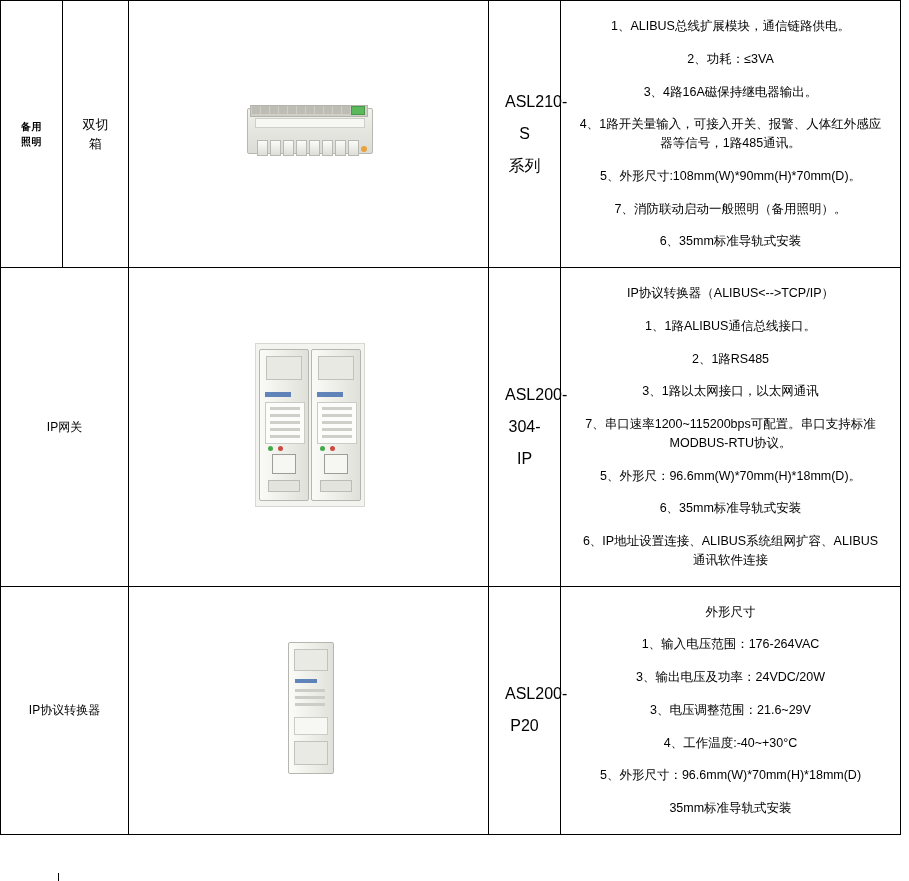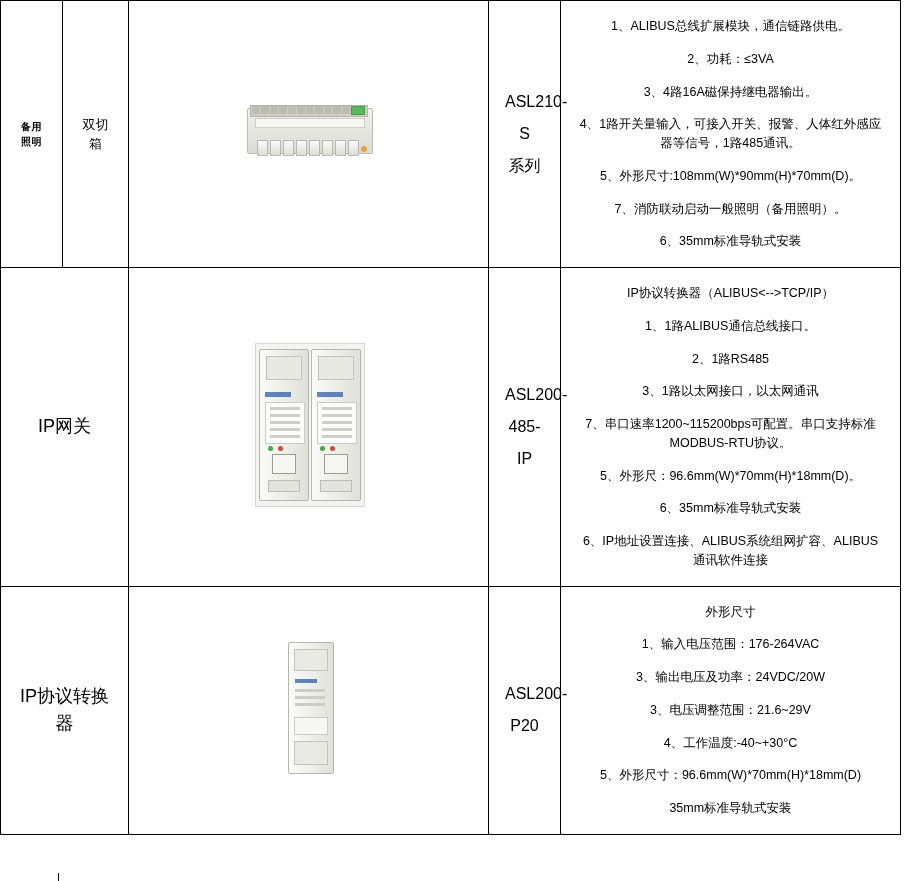--- a/index.html
+++ b/index.html
@@ -47,21 +47,21 @@
   .cat-label {
     font-weight: bold;
     font-size: 10px;
     letter-spacing: 0.5px;
   }
   .sub-label {
     font-size: 13px;
     text-align: center;
   }
   .plain-label {
-    font-size: 18px;
+    font-size: 12px;
     text-align: center;
   }
   .model-label {
     font-size: 16px;
     text-align: center;
     line-height: 2.0;
   }
   .desc {
     padding: 6px 8px;
     text-align: center;
@@ -388,21 +388,21 @@
                 <div class="led g"></div>
                 <div class="led r"></div>
                 <div class="port"></div>
                 <div class="slot"></div>
               </div>
             </div>
           </div>
         </td>
         <td class="cell-center">
           <div class="model-label">ASL200-</div>
-          <div class="model-label">485-IP</div>
+          <div class="model-label">304-IP</div>
         </td>
         <td class="desc">
           <p class="lead">IP协议转换器（ALIBUS&lt;--&gt;TCP/IP）</p>
           <p>1、1路ALIBUS通信总线接口。</p>
           <p>2、1路RS485</p>
           <p>3、1路以太网接口，以太网通讯</p>
           <p>7、串口速率1200~115200bps可配置。串口支持标准MODBUS-RTU协议。</p>
           <p>5、外形尺：96.6mm(W)*70mm(H)*18mm(D)。</p>
           <p>6、35mm标准导轨式安装</p>
           <p>6、IP地址设置连接、ALIBUS系统组网扩容、ALIBUS通讯软件连接</p>

